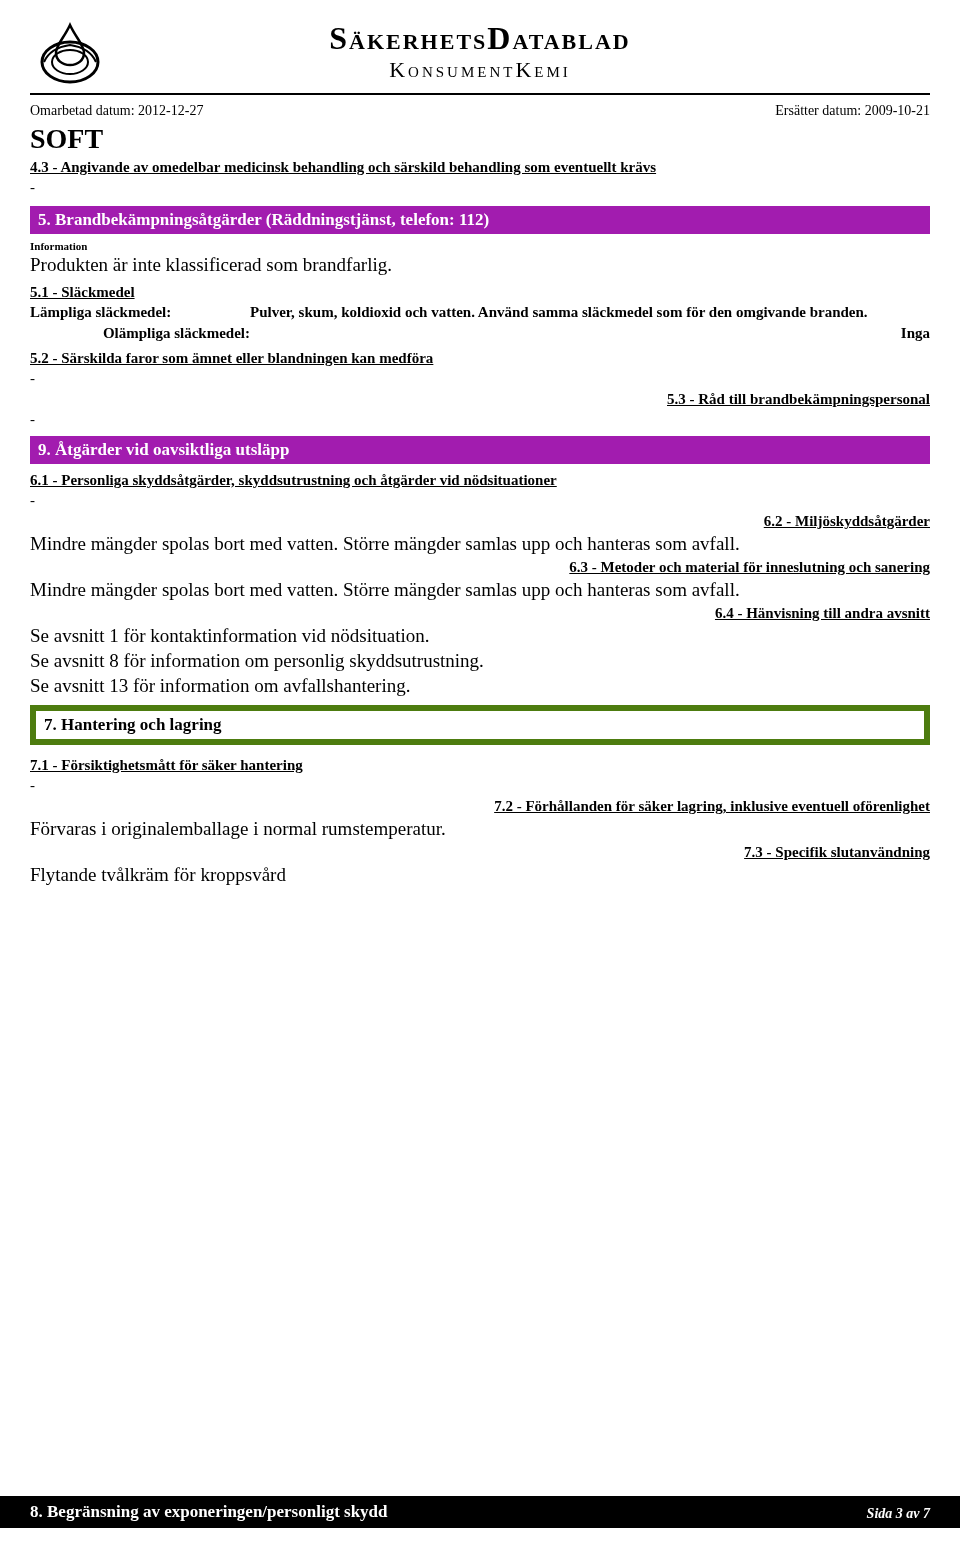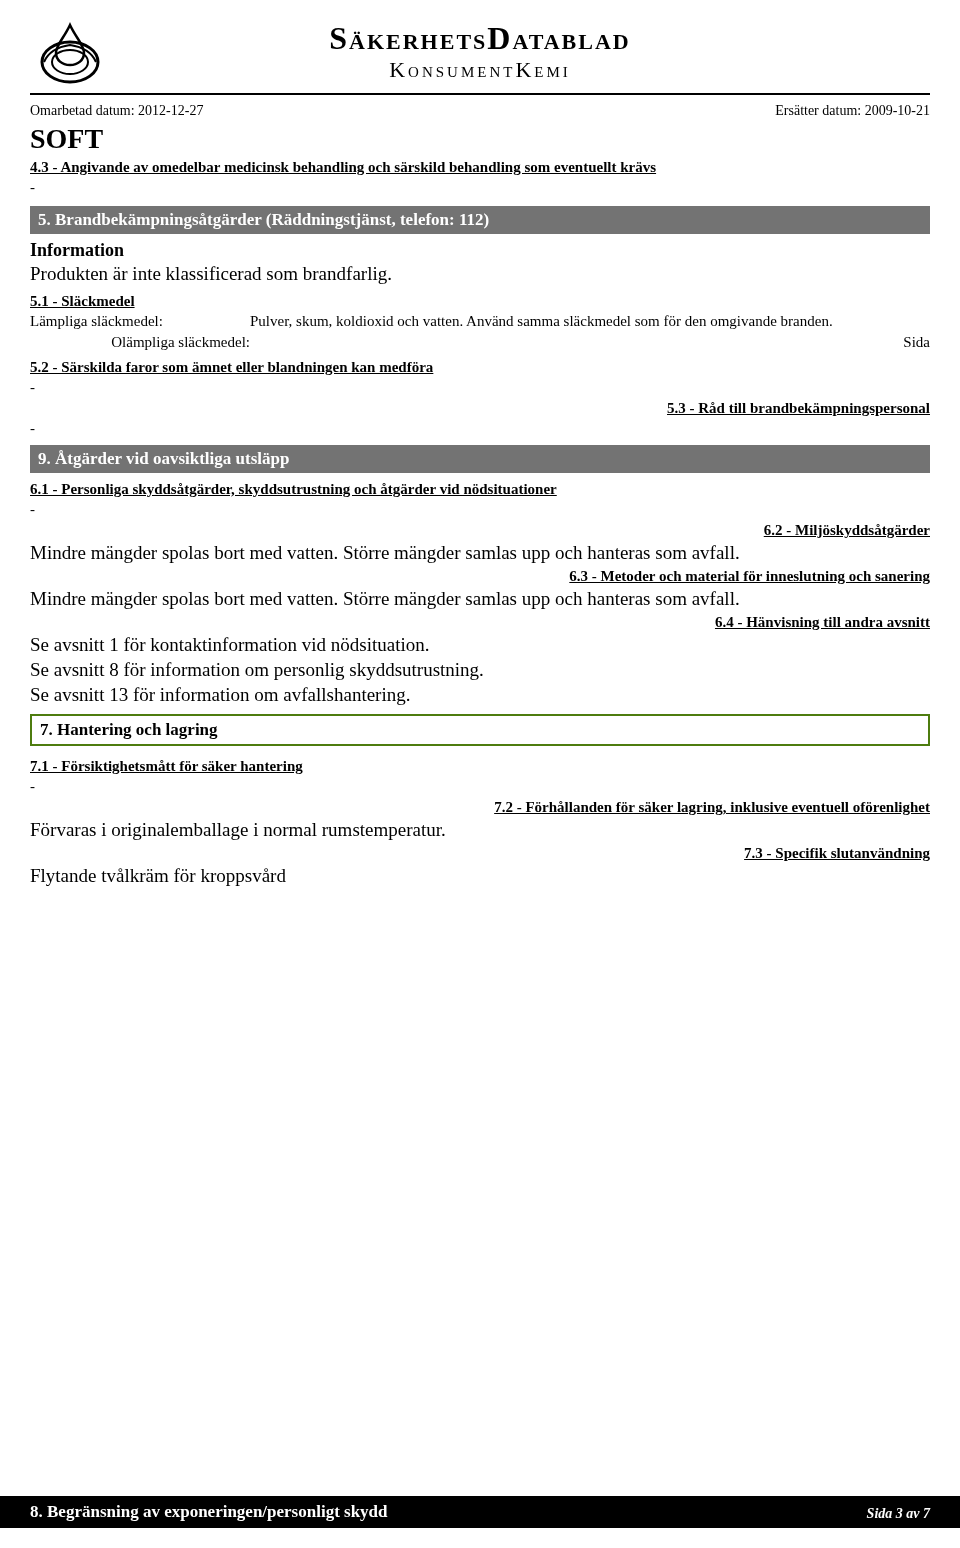--- a/index.html
+++ b/index.html
@@ -70,65 +70,66 @@
 
     
     .product-name {
       font-size: 28px;
       font-weight: bold;
       margin-bottom: 4px;
     }
 
     
     .section-header {
-      background: #737373;
+      background: #a21caf;
       color: #fff;
       font-size: 17px;
       font-weight: bold;
       padding: 4px 8px;
       margin-top: 10px;
       margin-bottom: 6px;
     }
 
     .section-header-white {
       background: #fff;
       color: #000;
       font-size: 17px;
       font-weight: bold;
-      border: 2px solid #4d7c0f;
+      border: 6px solid #4d7c0f;
       padding: 4px 8px;
       margin-top: 10px;
       margin-bottom: 12px;
     }
 
     .subsection-title {
       font-size: 15px;
       font-weight: bold;
       text-decoration: underline;
       margin-top: 8px;
       margin-bottom: 3px;
     }
 
     .info-label {
-      font-size: 18px;
+      font-size: 11px;
       font-weight: bold;
       margin-top: 6px;
       margin-bottom: 2px;
     }
 
     .info-text {
       font-size: 19px;
       margin-bottom: 3px;
     }
 
     
     .two-col {
       display: flex;
       gap: 0;
       margin-bottom: 4px;
+      font-weight: bold;
     }
 
     .two-col .col-label {
       width: 220px;
       flex-shrink: 0;
       font-size: 15px;
     }
 
     .two-col .col-value {
       flex: 1;
@@ -213,21 +214,21 @@
   <div class="two-col">
     <div class="col-label">Lämpliga släckmedel:</div>
     <div class="col-value">
       <span>Pulver, skum, koldioxid och vatten.</span>
       <span> Använd samma släckmedel som för den omgivande branden.</span>
     </div>
   </div>
 
   <div class="two-col mt4">
     <div class="col-label">Olämpliga släckmedel:</div>
-    <div class="col-value">Sida</div>
+    <div class="col-value">Inga</div>
   </div>
 
   <div class="subsection-title mt8">5.2 - Särskilda faror som ämnet eller blandningen kan medföra</div>
   <div class="dash-item">-</div>
 
   <div class="subsection-title mt4">5.3 - Råd till brandbekämpningspersonal</div>
   <div class="dash-item">-</div>
 
   <div class="section-header mt8">9. Åtgärder vid oavsiktliga utsläpp</div>
 

